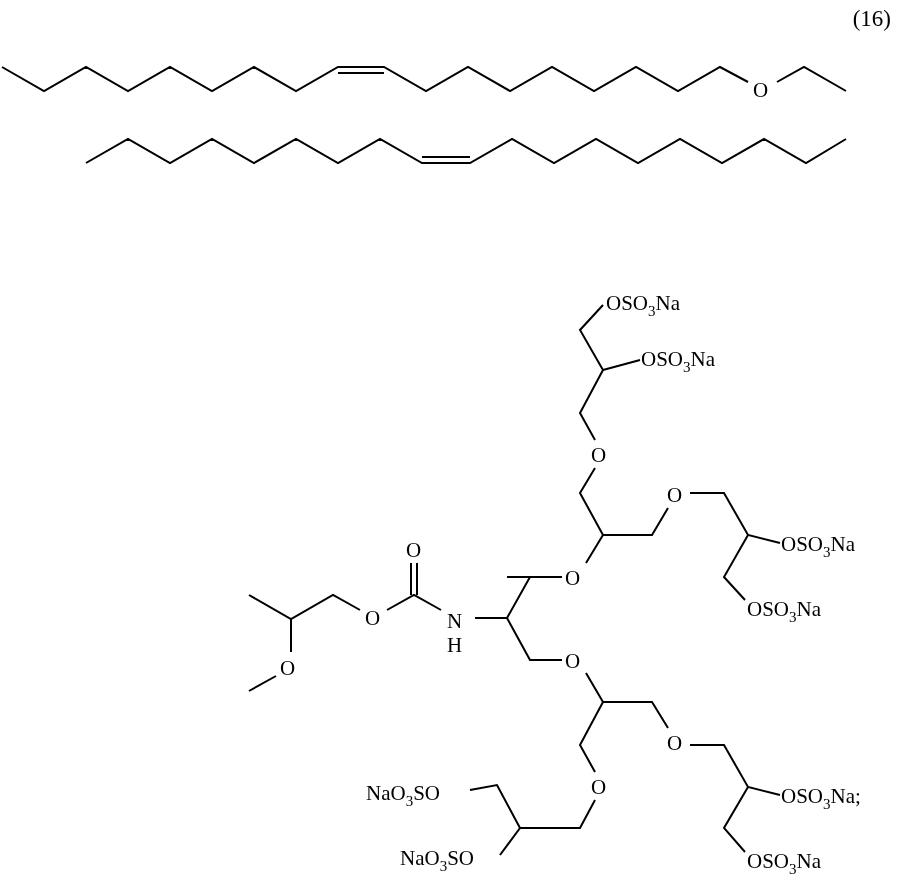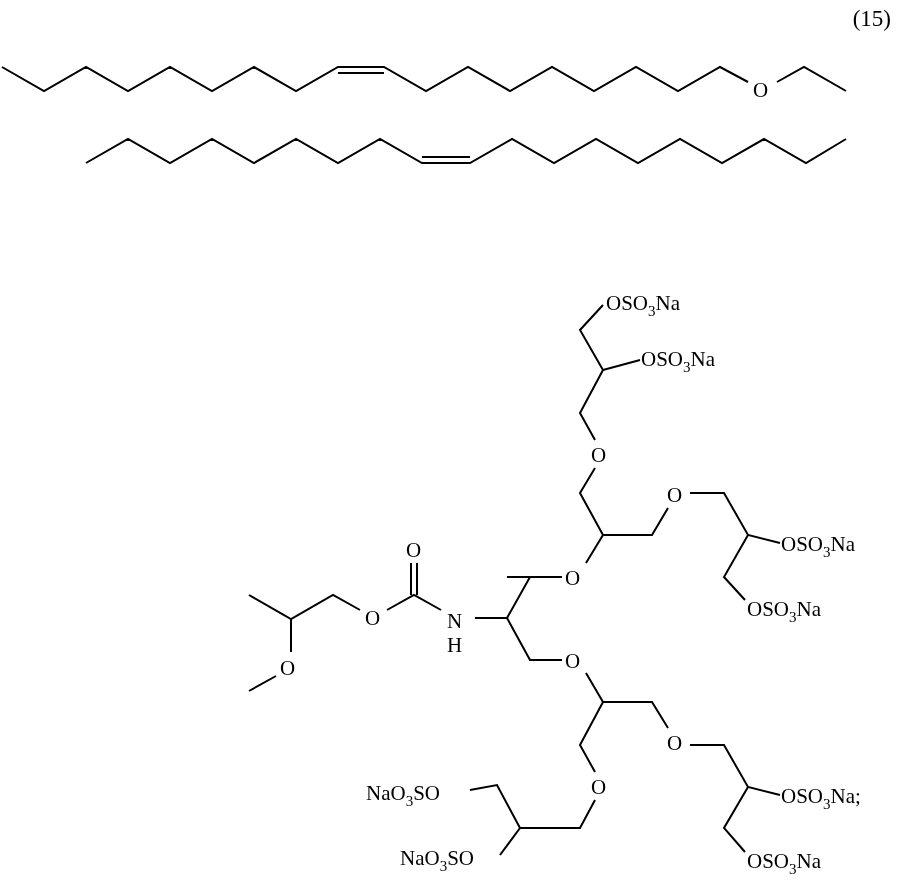--- a/index.html
+++ b/index.html
@@ -8,21 +8,21 @@
   svg { position:absolute; left:0; top:0; }
   .bond { stroke:#000; stroke-width:2; fill:none; stroke-linecap:butt; stroke-linejoin:miter; }
   .atom { font-family: "Liberation Serif", "DejaVu Serif", serif; font-size:21px; fill:#000; }
   .sub { font-size:15px; }
   .eqnum { position:absolute; right:10px; top:6px; font-size:23px;
            font-family: "Liberation Serif", "DejaVu Serif", serif; }
 </style>
 </head>
 <body>
 
-<div class="eqnum">(15)</div>
+<div class="eqnum">(16)</div>
 
 <svg width="901" height="880" viewBox="0 0 901 880">
 
   <g>
     <polyline class="bond" points="2,67 44,91 86,67 128,91 170,67 212,91 254,67 296,91 338,67 384,67 426,91 468,67 510,91 552,67 594,91 636,67 678,91 720,67 748,82"></polyline>
     <line class="bond" x1="338" y1="73" x2="384" y2="73"></line>
     <polyline class="bond" points="777,82 804,67 846,91"></polyline>
     <text class="atom" x="753" y="97">O</text>
   </g>
 

